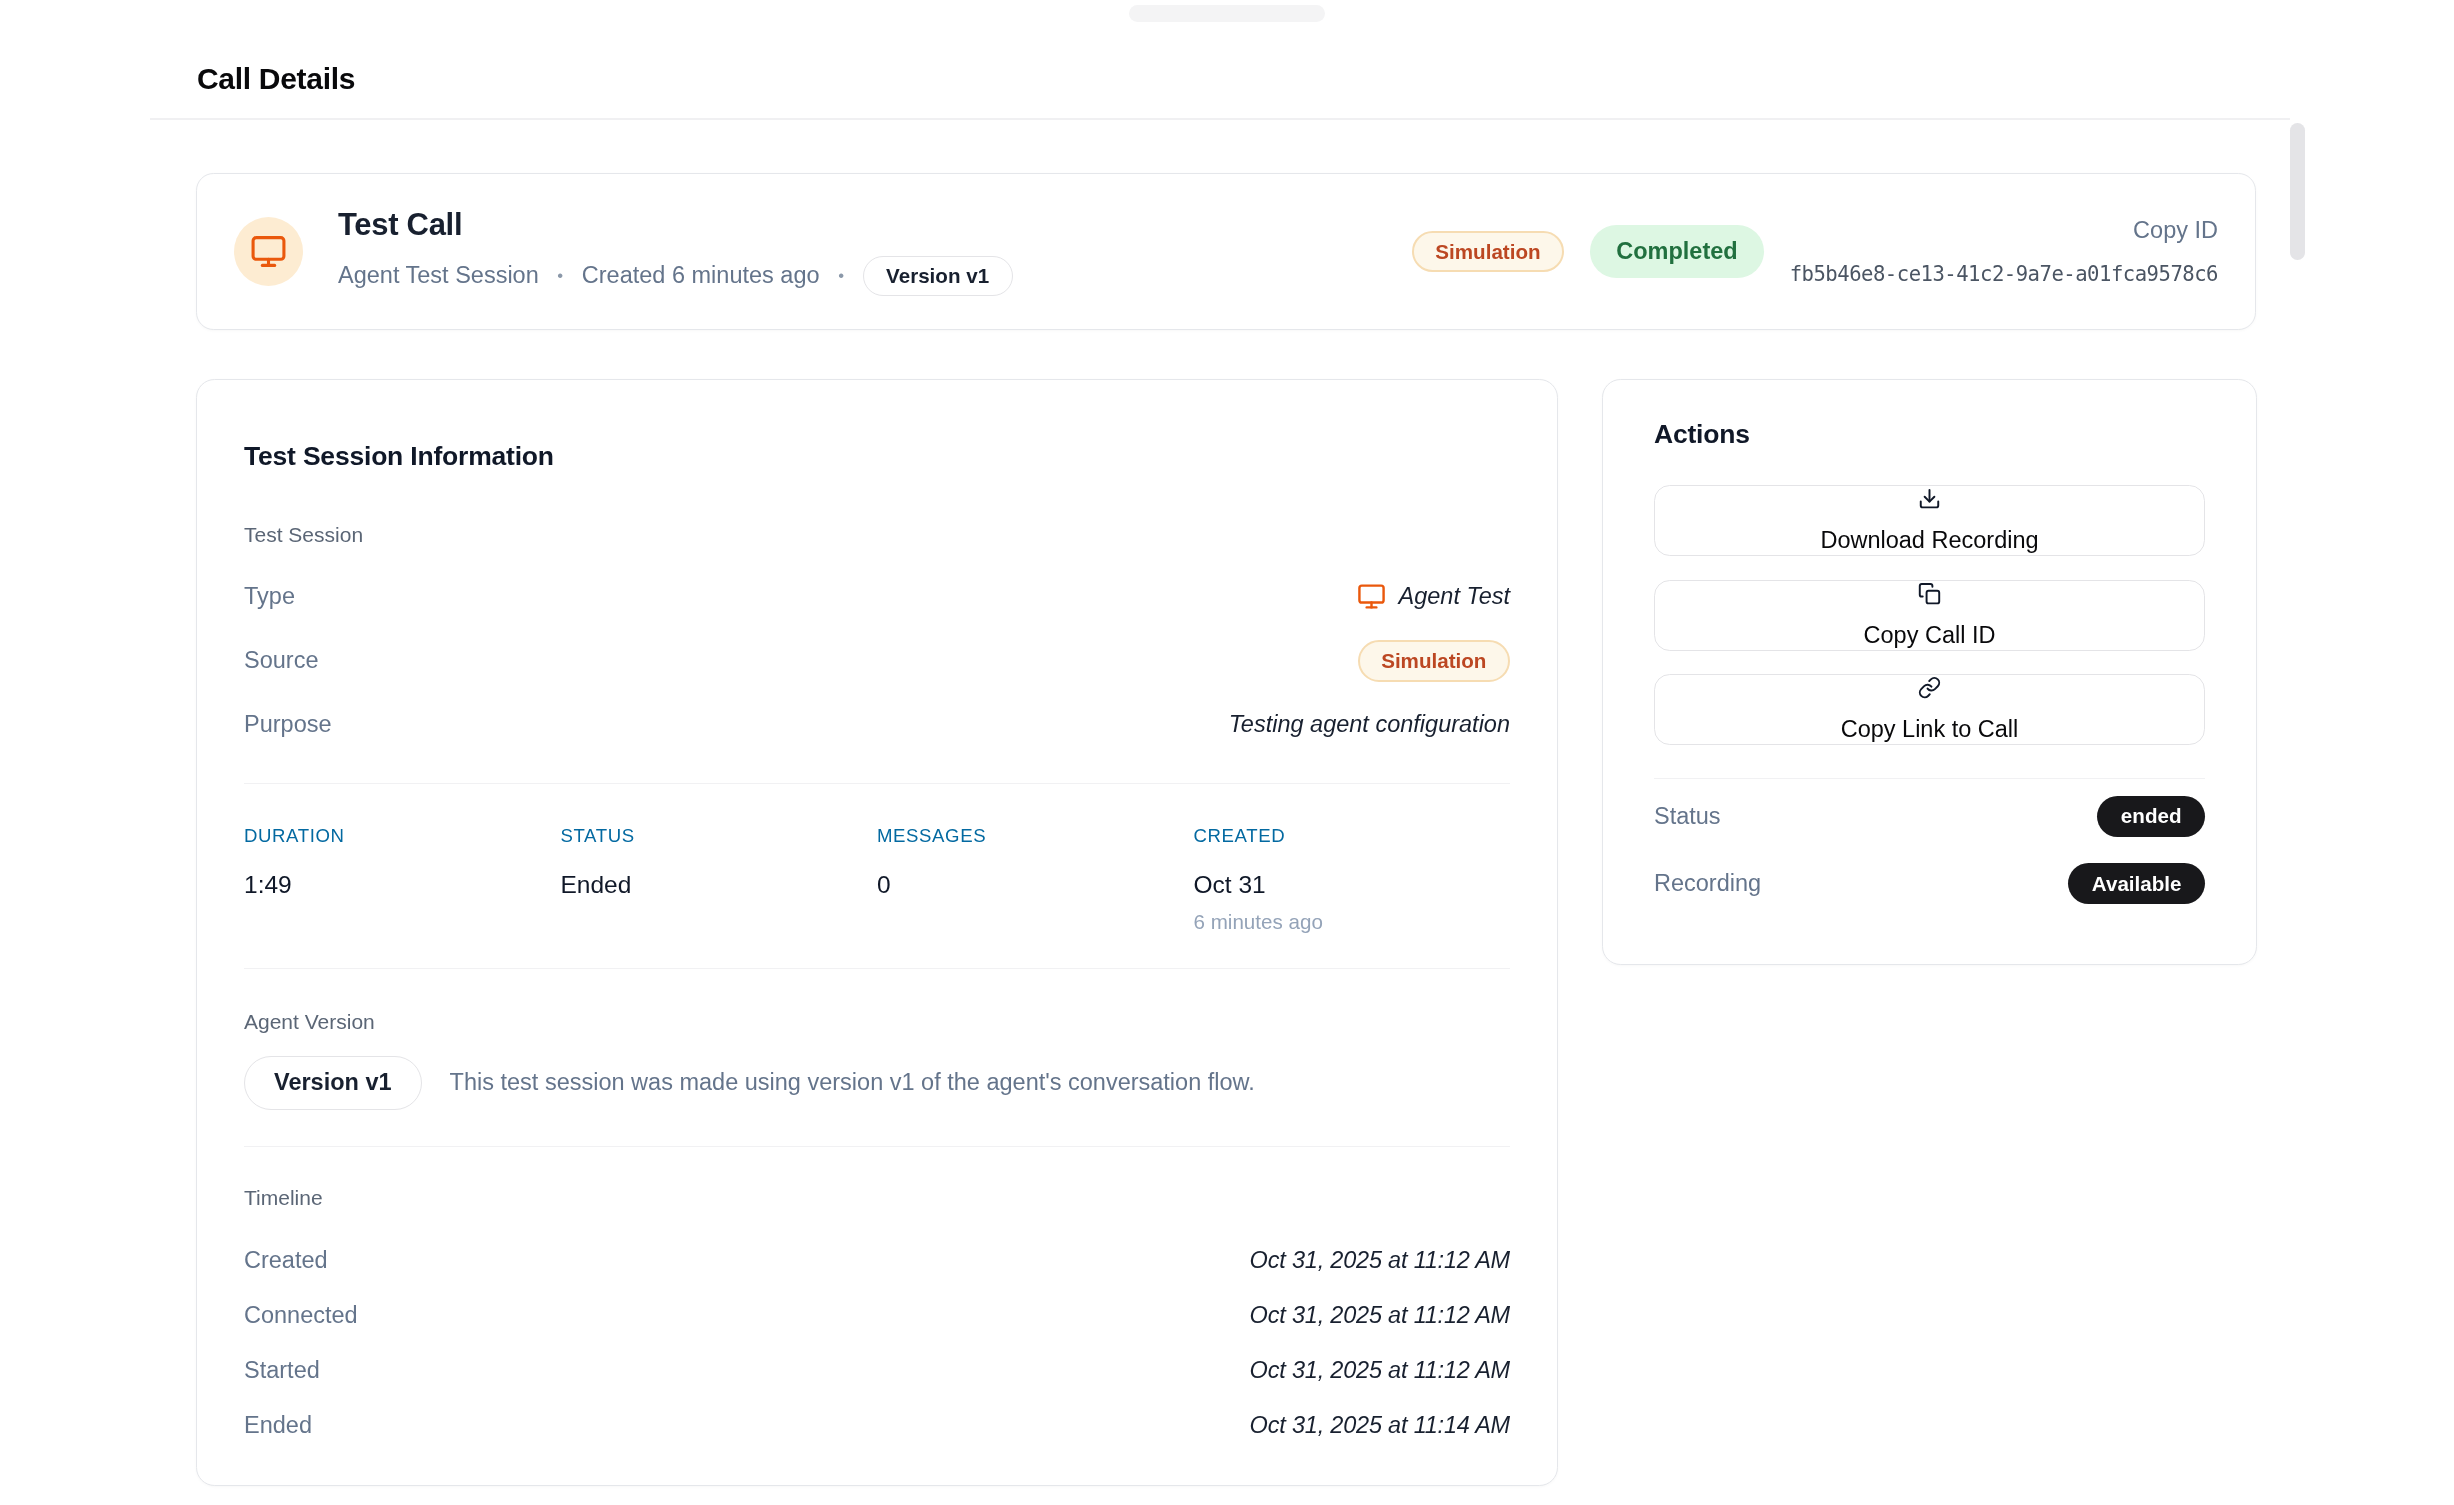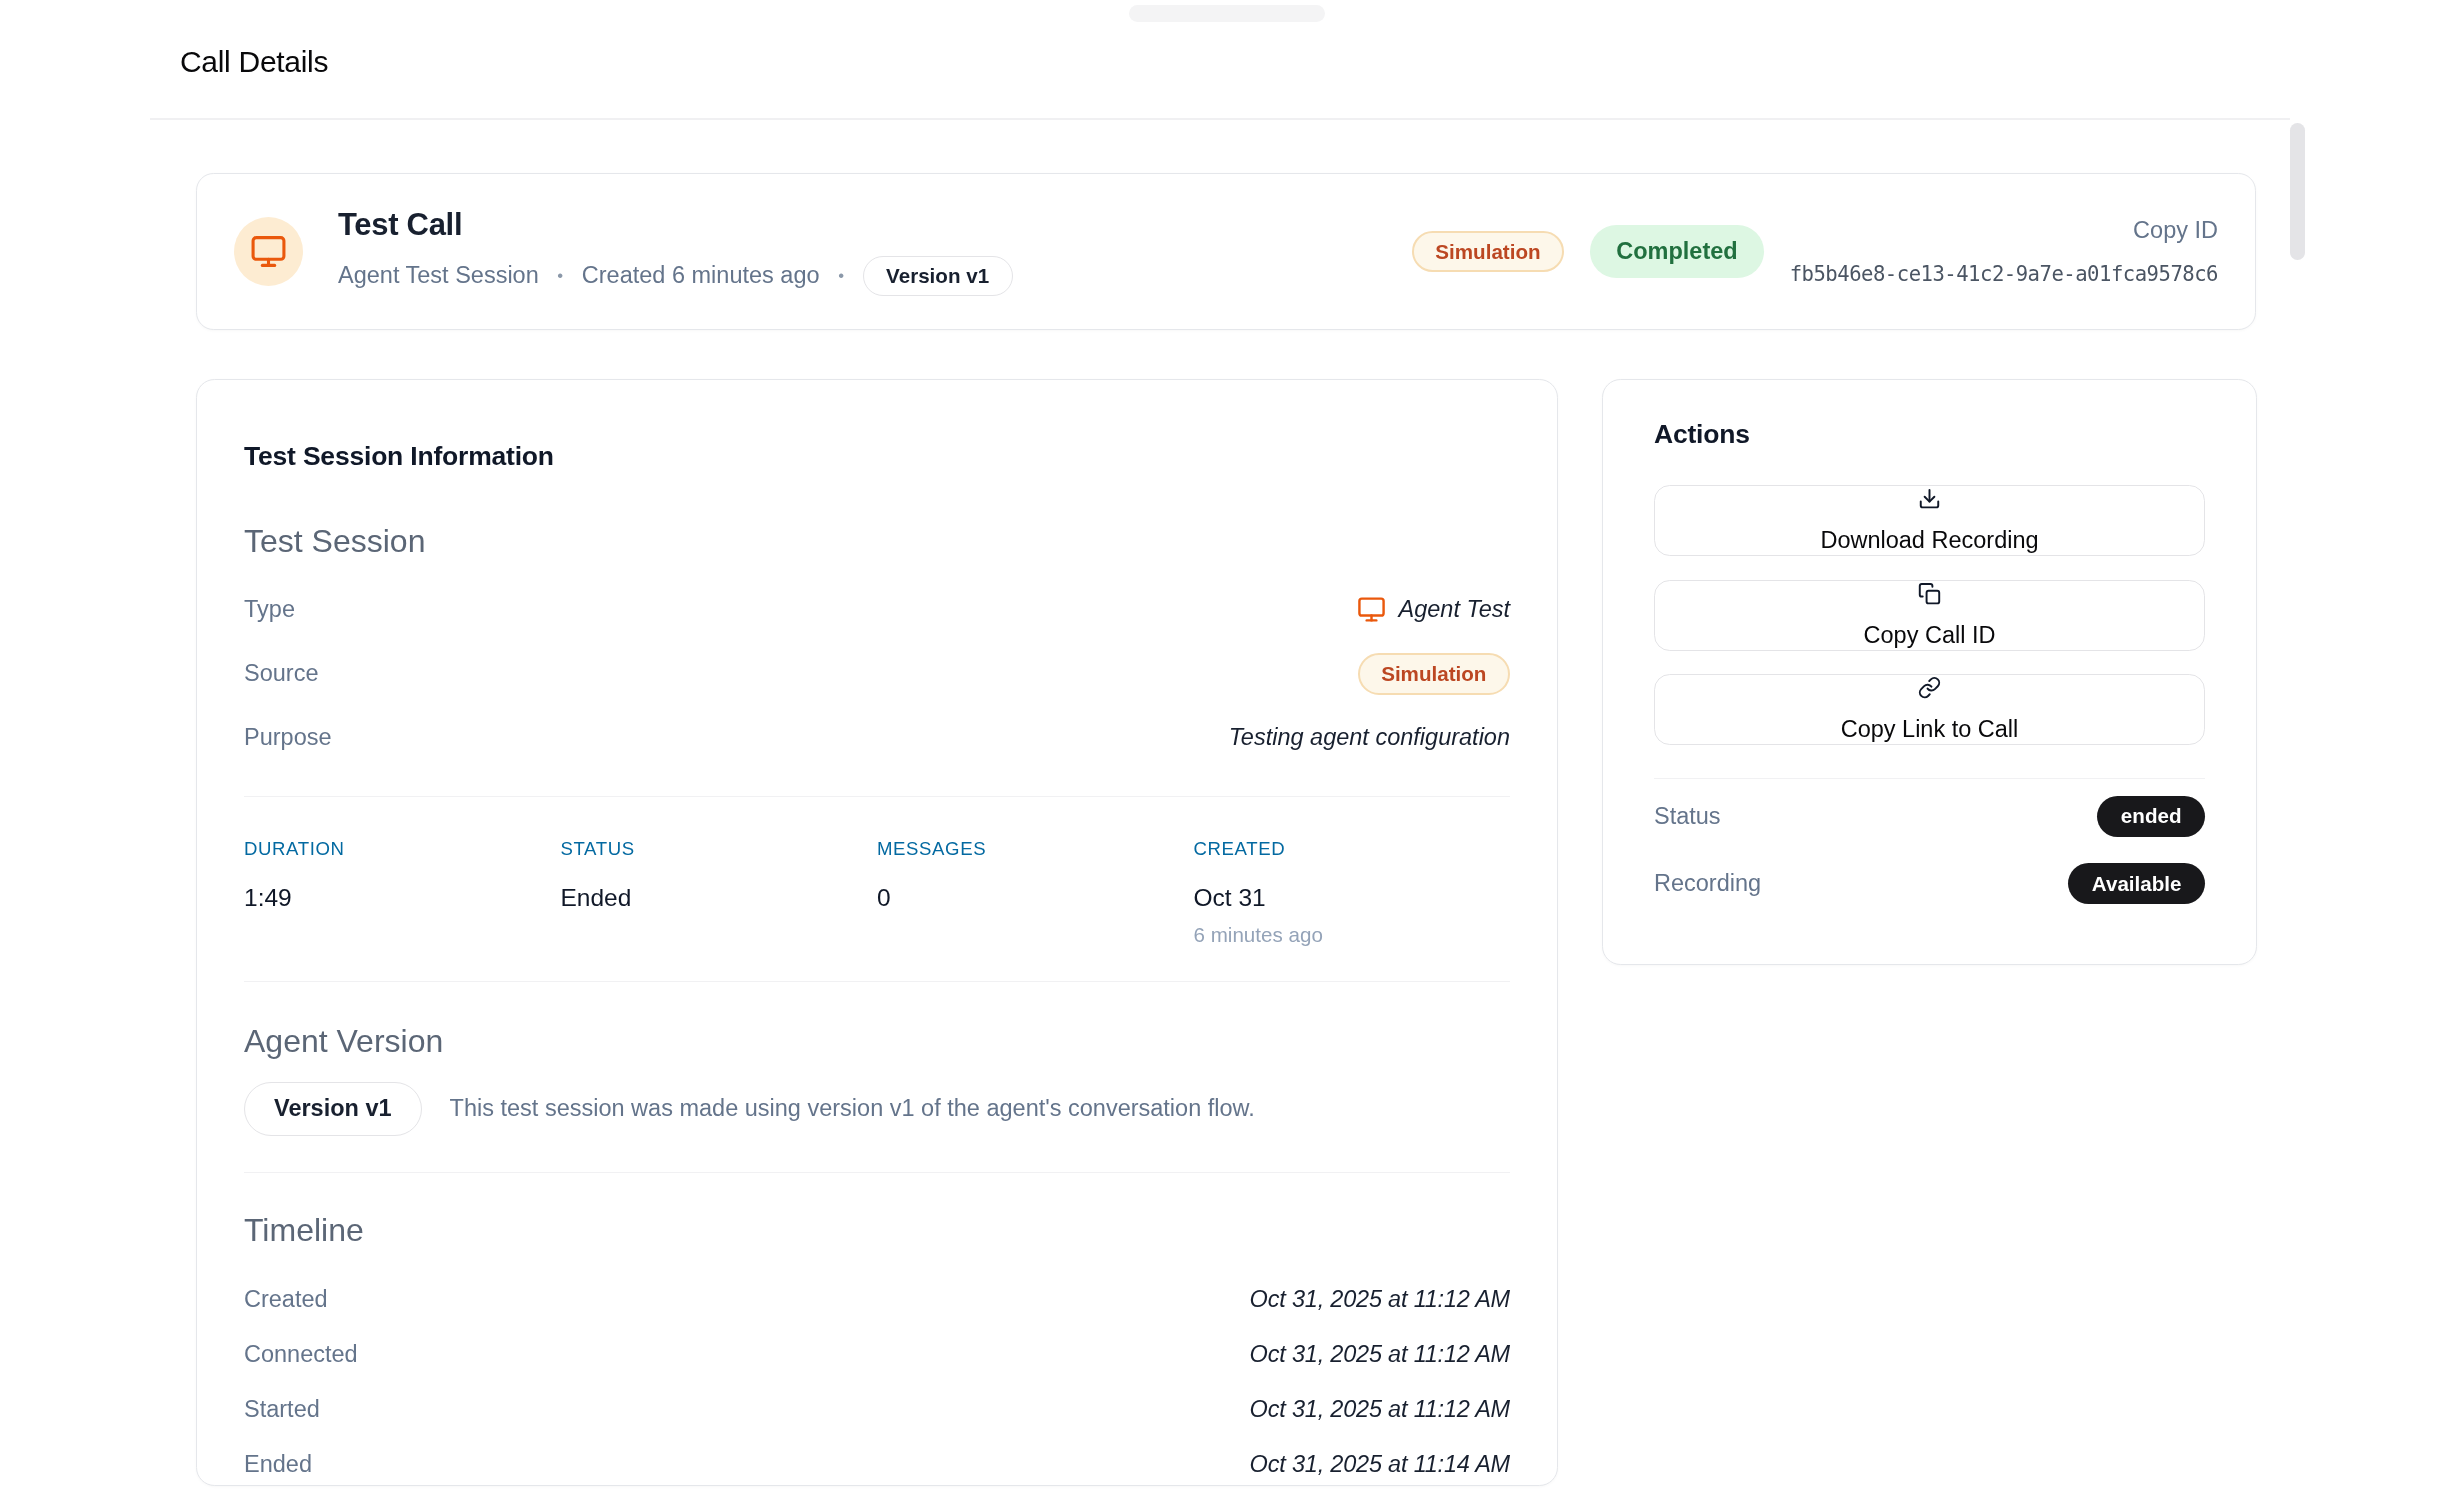--- a/index.html
+++ b/index.html
@@ -28,22 +28,22 @@
     -webkit-font-smoothing: antialiased;
   }
 
   .drag-handle {
     position: absolute; left: 1129px; top: 4.9px;
     width: 196px; height: 16.7px; border-radius: 979px;
     background: #f4f4f5;
   }
 
   .page-title {
-    position: absolute; left: 180px; top: 45px; margin: 0;
-    font-size: 30px; font-weight: 400; letter-spacing: -0.3px; color: #09090b;
+    position: absolute; left: 180px; top: 45px; margin: 17px;
+    font-size: 30px; font-weight: 700; letter-spacing: -0.3px; color: #09090b;
   }
   .page-divider {
     position: absolute; left: 150px; top: 118px;
     width: 2140px; height: 2px; background: #f0f0f2;
   }
   .scroll-thumb {
     position: absolute; left: 2290px; top: 123px;
     width: 14.7px; height: 137px; border-radius: 7.8px; background: #e4e4e7;
   }
 
@@ -94,21 +94,21 @@
   
   .panel {
     position: absolute; background: #fff;
     border: 1px solid var(--border-gray); border-radius: 18.6px;
     box-shadow: 0 1px 2.9px rgba(0,0,0,0.03);
   }
   .left-panel { left: 196px; top: 379px; width: 1362px; height: 1107px; padding: 61px 47px; overflow: hidden; }
   .right-panel { left: 1602px; top: 379px; width: 655px; height: 586px; padding: 39px 51px; overflow: hidden; }
   .panel-heading { margin: 0; font-size: 26.5px; font-weight: 700; color: #101828; letter-spacing: -0.2px; }
 
-  .sub-label { font-size: 32px; color: #5b6676; }
+  .sub-label { font-size: 21px; color: #5b6676; }
   .first-sub { margin-top: 51px; }
 
   .info-row { display: flex; justify-content: space-between; align-items: center; font-size: 23.5px; margin-top: 29px; }
   .info-row.first { margin-top: 35px; }
   .info-label { color: var(--label-gray); }
   .info-value { color: var(--value-dark); text-align: right; font-style: italic; }
   .type-value { display: flex; align-items: center; gap: 12.7px; }
   .type-value svg { width: 29px; height: 29px; color: var(--accent-orange); }
   .source-badge {
     background: var(--simulation-bg); border: 2px solid var(--simulation-border);

